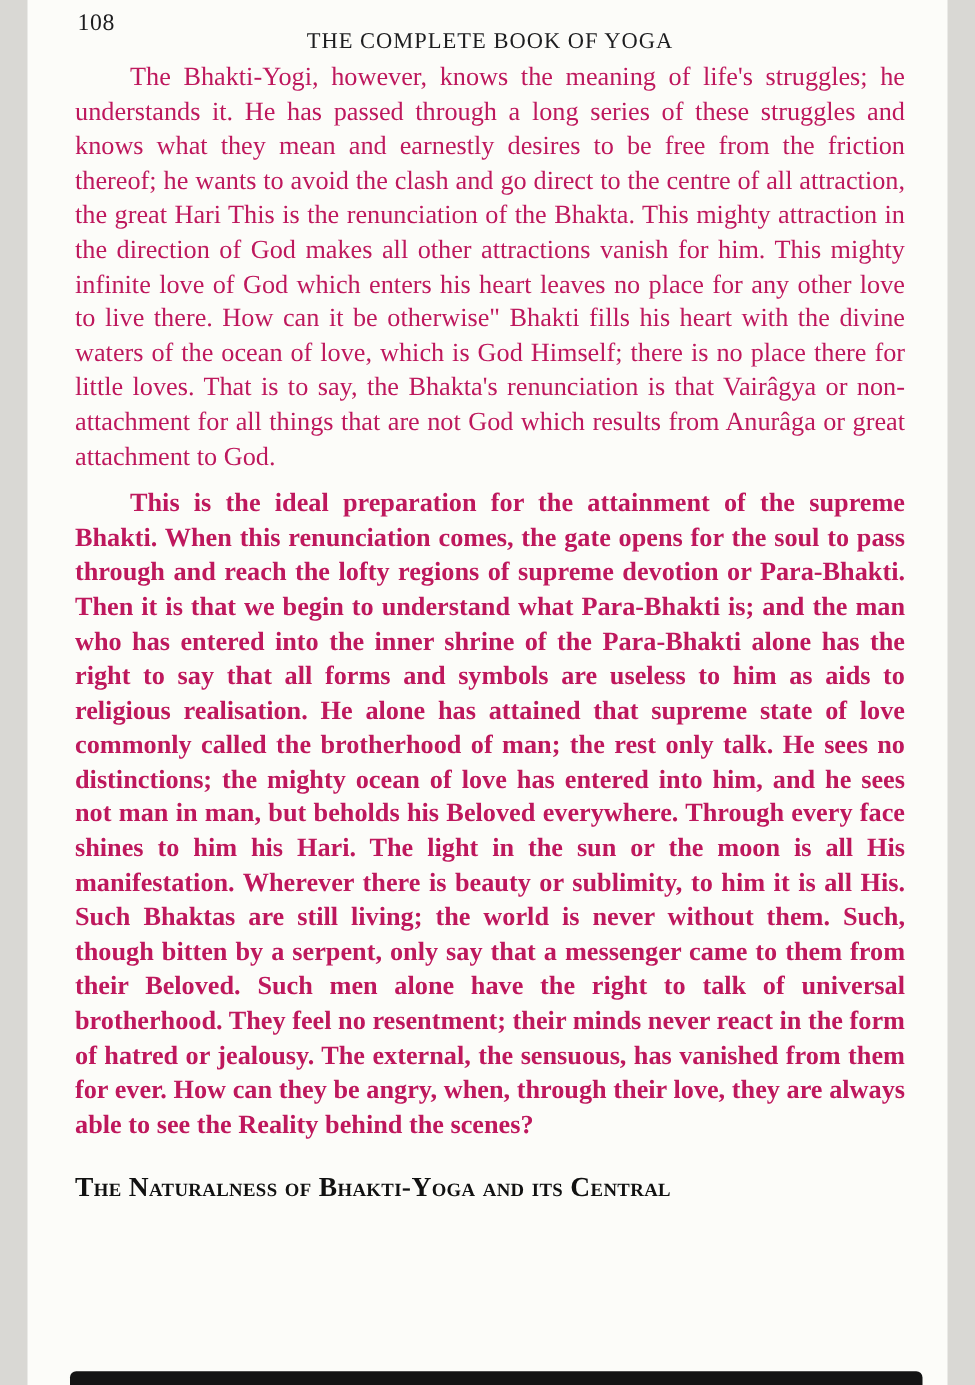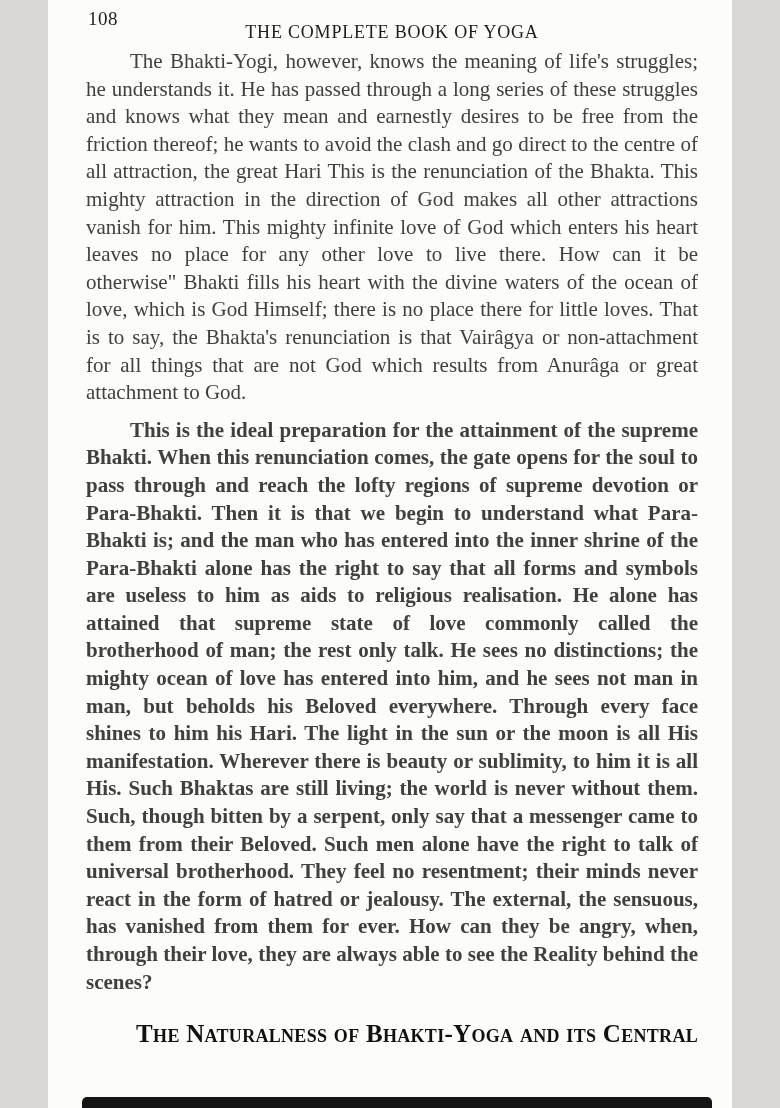--- a/index.html
+++ b/index.html
@@ -1,21 +1,21 @@
 <!DOCTYPE html>
 <html><head>
 <meta charset="utf-8">
 <style>
   html, body { margin: 0; padding: 0; }
   body {
     background: #d9d8d4;
     font-family: "Liberation Serif", serif;
   }
   .page {
-    width: 684px;
+    width: 736px;
     height: 1108px;
     margin: 0 auto;
     background: #fcfcf9;
     position: relative;
     overflow: hidden;
     box-sizing: border-box;
     padding: 8px 34px 12px 38px;
     color: #1d1d1f;
   }
   .header {
@@ -37,32 +37,32 @@
     text-align: center;
     font-size: 18px;
     letter-spacing: 0.8px;
   }
   .body-text p {
     margin: 0;
     font-size: 21px;
     line-height: 27.6px;
     text-align: justify;
     text-indent: 44px;
-    color: #404040;
+    color: #be185d;
   }
   .body-text p + p {
     margin-top: 10px;
     font-weight: bold;
   }
   .section-heading {
     margin: 24px 0 0 0;
-    text-align: right;
+    text-align: left;
     font-weight: bold;
     font-variant: small-caps;
-    font-size: 25px;
+    font-size: 22px;
     letter-spacing: 0.3px;
     color: #111;
     white-space: nowrap;
   }
   .scan-bar {
     position: absolute;
     left: 34px;
     right: 20px;
     bottom: 0;
     height: 11px;

